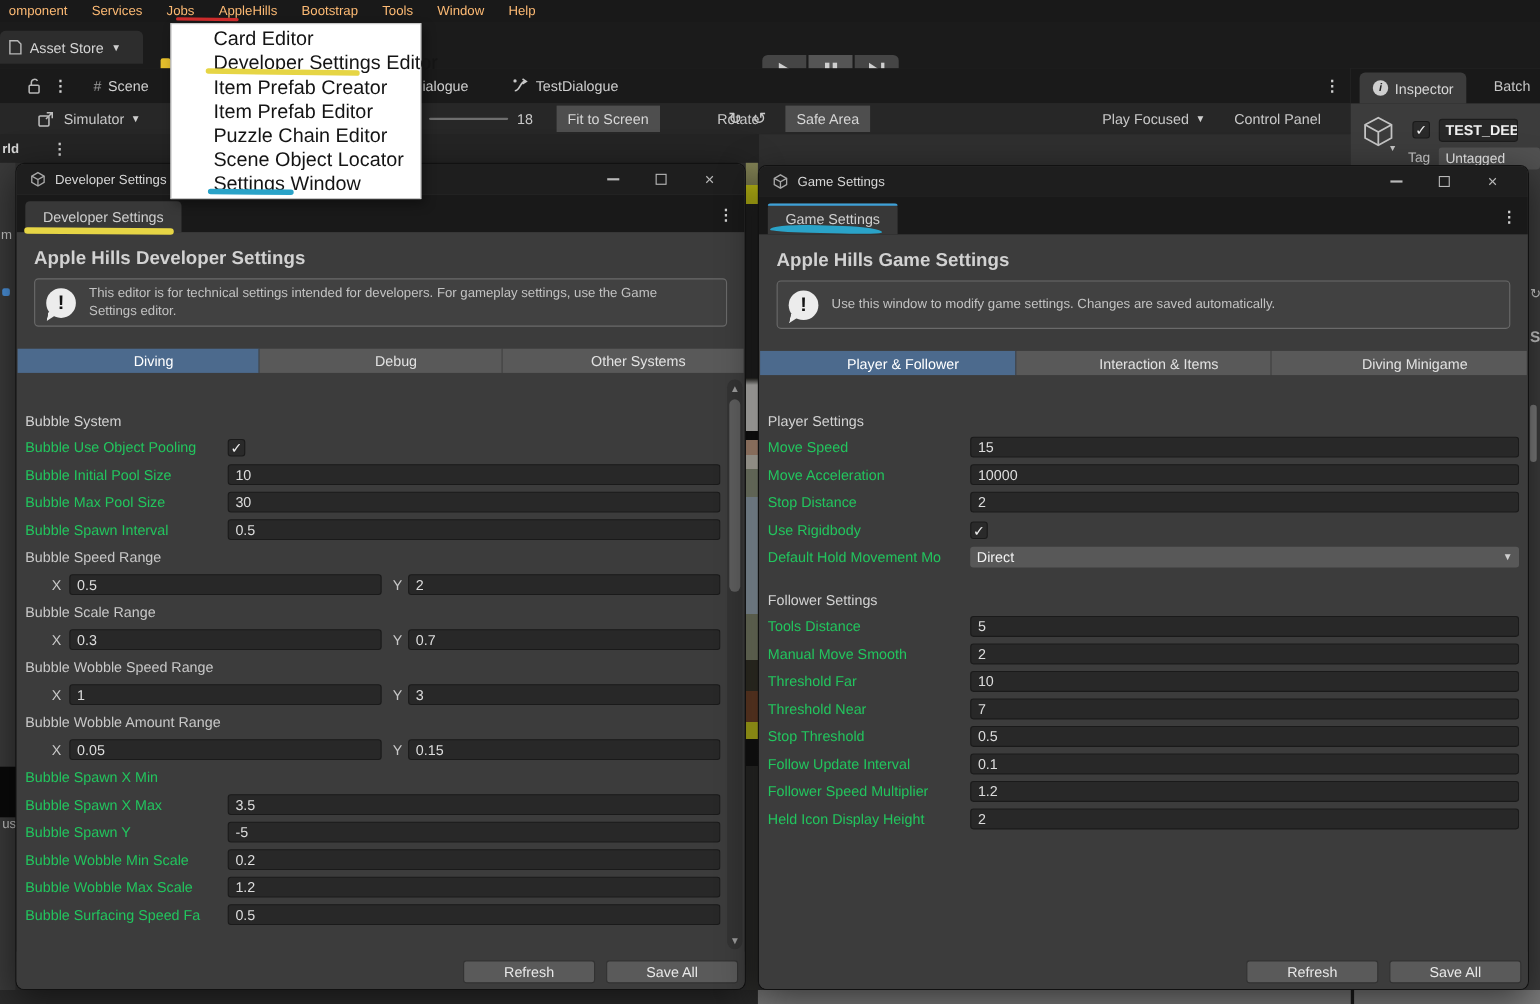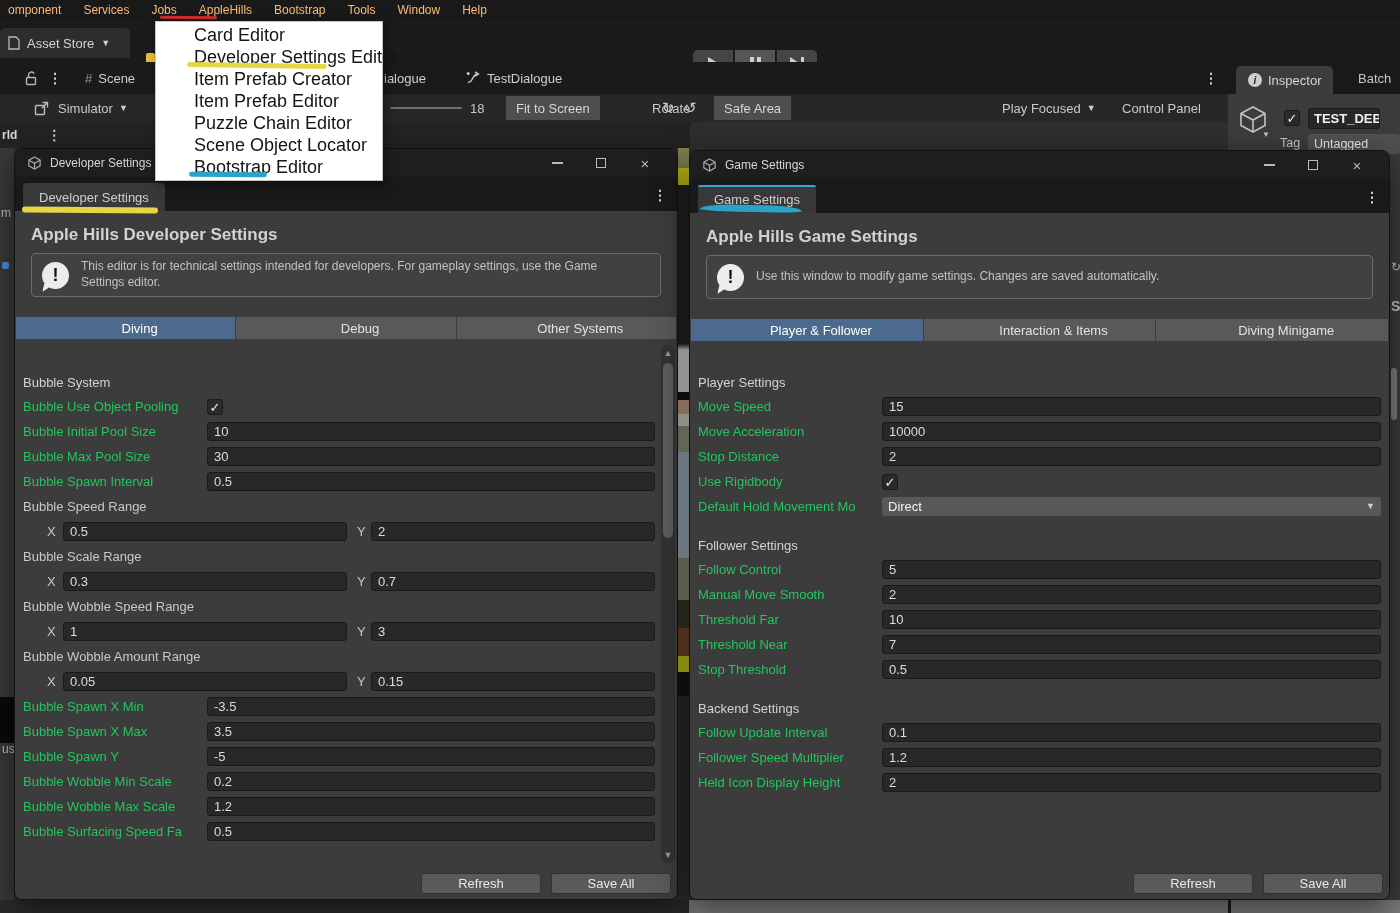--- a/index.html
+++ b/index.html
@@ -350,21 +350,20 @@
           </div>
           <div class="range-label">Bubble Wobble Amount Range</div>
           <div class="field-row range-sub">
             <div class="axis">X</div>
             <div class="tfield">0.05</div>
             <div class="axis y">Y</div>
             <div class="tfield">0.15</div>
           </div>
           <div class="field-row">
             <div class="field-label">Bubble Spawn X Min</div>
-            <div class="tfield">-3.5</div>
           </div>
           <div class="field-row">
             <div class="field-label">Bubble Spawn X Max</div>
             <div class="tfield">3.5</div>
           </div>
           <div class="field-row">
             <div class="field-label">Bubble Spawn Y</div>
             <div class="tfield">-5</div>
           </div>
           <div class="field-row">
@@ -449,40 +448,39 @@
           </div>
           <div class="field-row">
             <div class="field-label">Default Hold Movement Mo</div>
             <div class="dfield">
               <span>Direct</span>
               <span class="caret">▼</span>
             </div>
           </div>
           <div class="section-header">Follower Settings</div>
           <div class="field-row">
-            <div class="field-label">Follow Control</div>
+            <div class="field-label">Tools Distance</div>
             <div class="tfield">5</div>
           </div>
           <div class="field-row">
             <div class="field-label">Manual Move Smooth</div>
             <div class="tfield">2</div>
           </div>
           <div class="field-row">
             <div class="field-label">Threshold Far</div>
             <div class="tfield">10</div>
           </div>
           <div class="field-row">
             <div class="field-label">Threshold Near</div>
             <div class="tfield">7</div>
           </div>
           <div class="field-row">
             <div class="field-label">Stop Threshold</div>
             <div class="tfield">0.5</div>
           </div>
-          <div class="section-header">Backend Settings</div>
           <div class="field-row">
             <div class="field-label">Follow Update Interval</div>
             <div class="tfield">0.1</div>
           </div>
           <div class="field-row">
             <div class="field-label">Follower Speed Multiplier</div>
             <div class="tfield">1.2</div>
           </div>
           <div class="field-row">
             <div class="field-label">Held Icon Display Height</div>
@@ -496,21 +494,21 @@
     </div>
   </div>
 
   <div class="ctxmenu" id="apple-hills-menu">
       <div class="ctx-item">Card Editor</div>
       <div class="ctx-item">Developer Settings Editor</div>
       <div class="ctx-item">Item Prefab Creator</div>
       <div class="ctx-item">Item Prefab Editor</div>
       <div class="ctx-item">Puzzle Chain Editor</div>
       <div class="ctx-item">Scene Object Locator</div>
-      <div class="ctx-item">Bootstrap Editor</div>
+      <div class="ctx-item">Settings Window</div>
     </div>
 
   <div class="anno" style="left:160px;top:16px;width:57px;height:3px;background:#cc2b2b;transform:rotate(0.6deg);"></div>
   <div class="anno" style="left:187px;top:63px;width:140px;height:5px;background:#e6d545;transform:rotate(0.8deg);"></div>
   <div class="anno" style="left:189px;top:172px;width:78px;height:5px;background:#2aa3c8;transform:rotate(0.5deg);"></div>
   <div class="anno" style="left:22px;top:207px;width:136px;height:6px;background:#e6d545;transform:rotate(0.4deg);border-radius:3px;"></div>
   <div class="anno" style="left:700px;top:205px;width:102px;height:7px;background:#2aa3c8;transform:rotate(1.4deg);border-radius:50% 50% 50% 50% / 100% 100% 40% 40%;"></div>
 
 </div>
 

